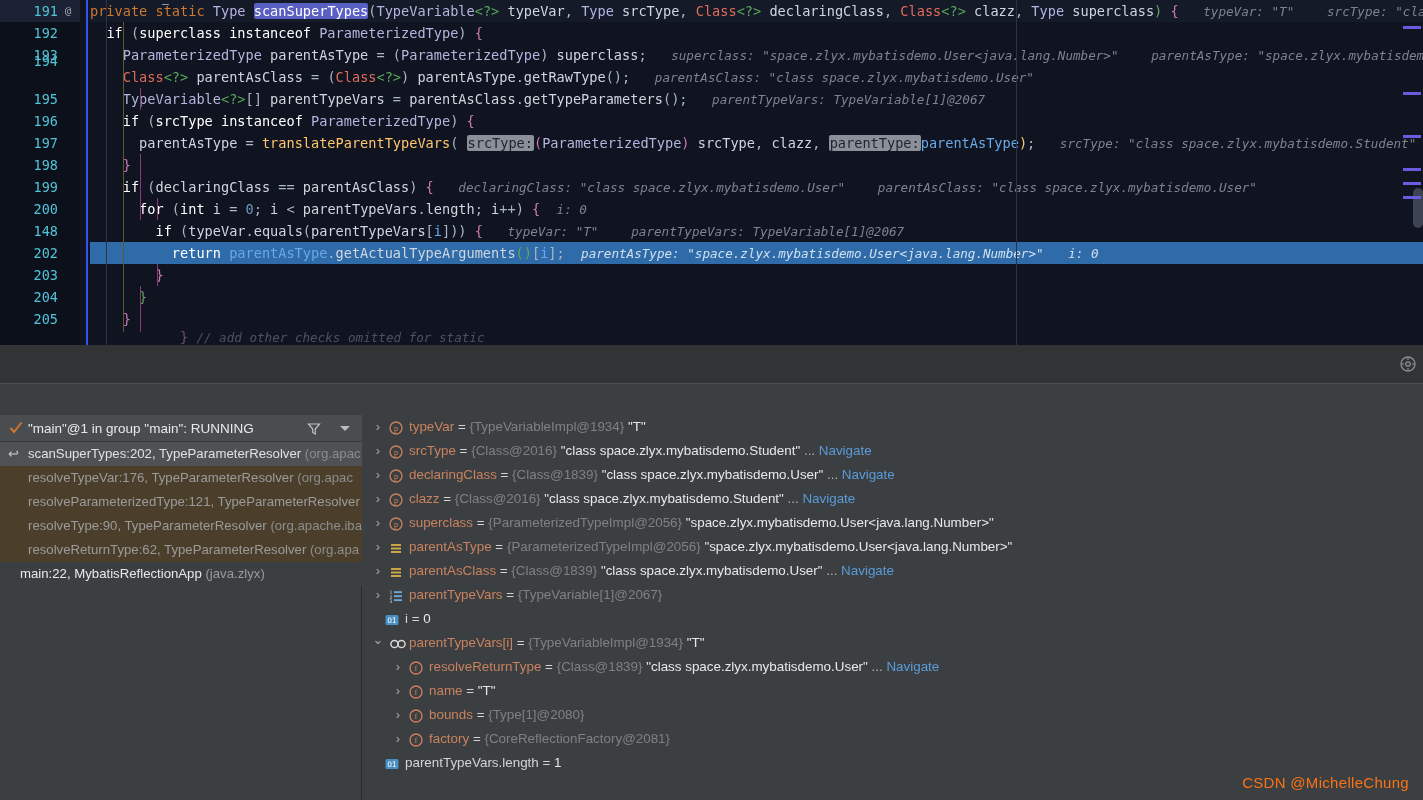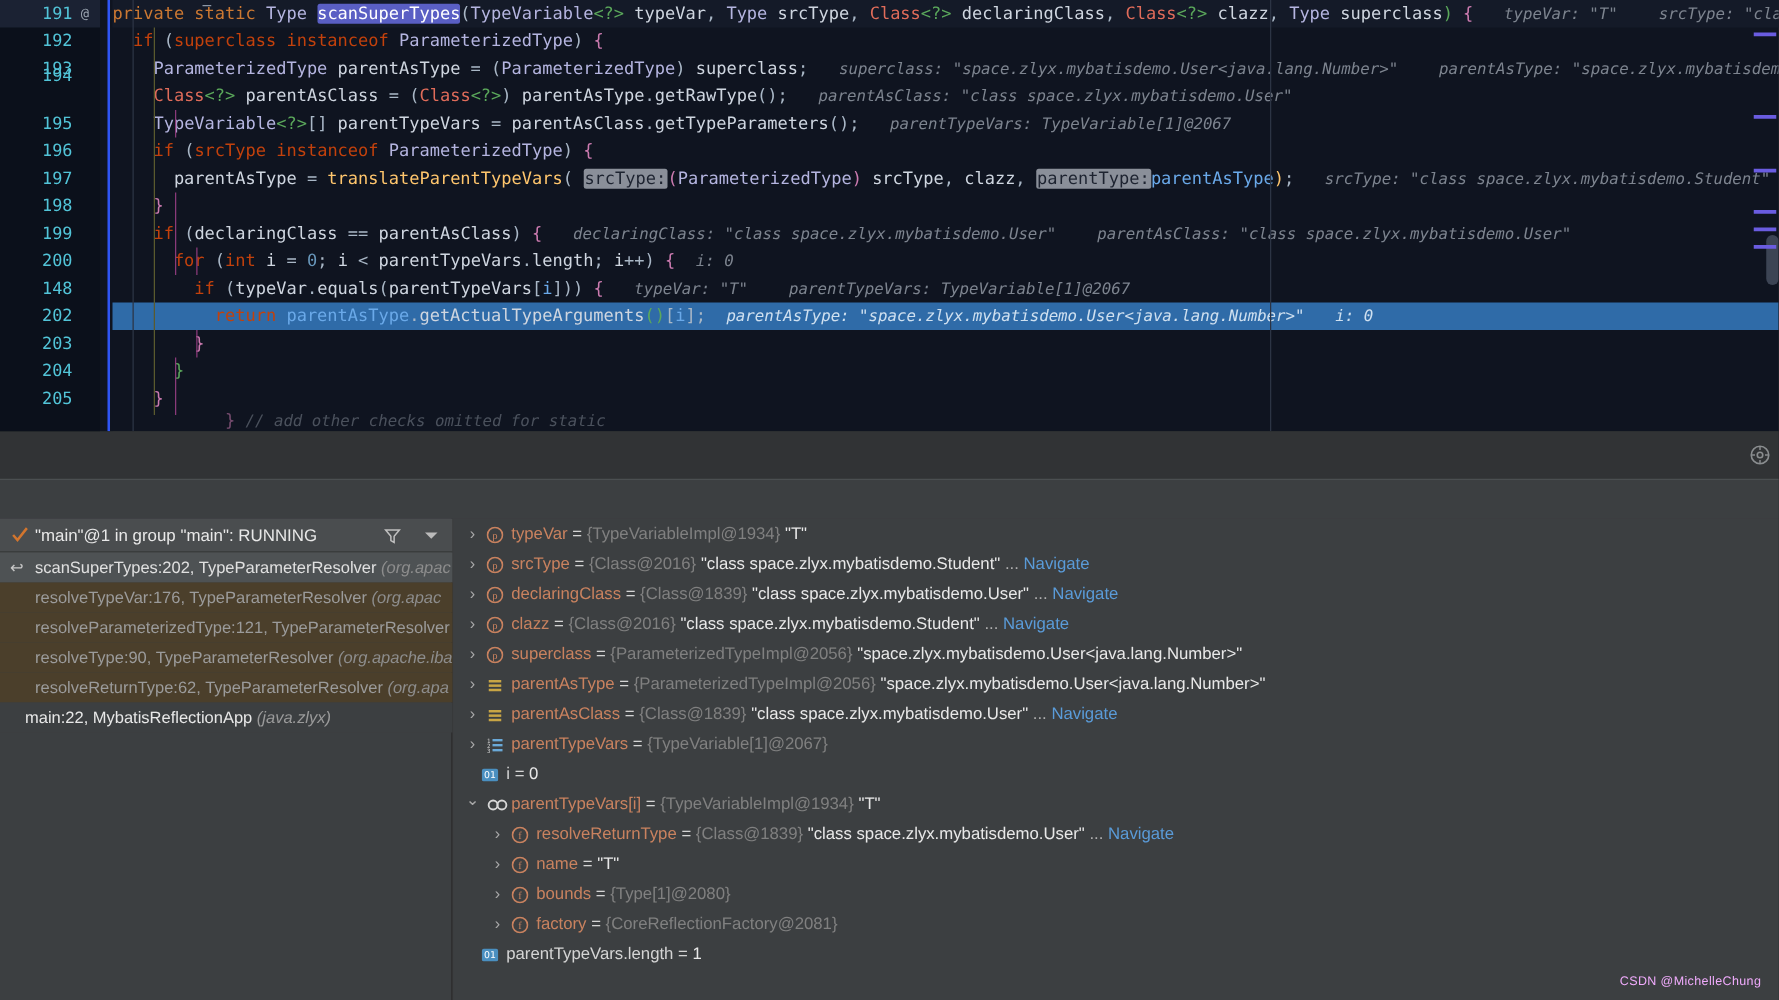--- a/index.html
+++ b/index.html
@@ -72,21 +72,21 @@
     background: #141a28; z-index: 0;
   }
 
   
   .iguide { position: absolute; width: 1px; background: #2c3444; z-index: 2; }
   .iguide.y { background: #5a5a2e; }
   .iguide.m { background: #8a3a7a; }
 
   
   .kw   { color: #cc7832; }
-  .kw2  { color: #c2410c; }
+  .kw2  { color: #ffffff; }
   .typ  { color: #b5b5e0; }
   .cls  { color: #e06c5a; }
   .mth  { color: #ffc66d; }
   .num  { color: #6897bb; }
   .brk  { color: #a9b7c6; }
   .pnk  { color: #cc7bb0; }
   .grn  { color: #5ba85b; }
   .blu  { color: #6aa9e9; }
   .id   { color: #cfd6e0; }
   .hlsel { background: #5a5fc4; color: #ffffff; border-radius: 2px; }
@@ -170,21 +170,21 @@
     border-top: 5px solid #bbbbbb; }
 
   #frames-list { position: absolute; left: 0; top: 27px; width: 362px; bottom: 0; }
   .frame {
     position: relative; height: 24px; line-height: 24px; padding-left: 28px;
     font-size: 13.2px; color: #9a9a9a; white-space: nowrap; overflow: hidden;
   }
   .frame.current { background: #4e5254; color: #e0e0e0; }
   .frame.lib { background: #4b3f2b; color: #9b9b9b; }
   .frame.app { background: #3c3f41; color: #e8e8e8; padding-left: 20px; }
-  .frame .pkg { font-style: italic; color: #8d8d8d; }
+  .frame .pkg { color: #8d8d8d; }
   .frame.app .pkg { color: #9a9a9a; }
   .frame-arrow {
     position: absolute; left: 8px; top: 0; height: 24px; line-height: 24px;
     font-size: 13px; color: #c8c8c8;
   }
 
   
   #vars-pane {
     position: absolute; left: 363px; top: 31px; right: 0; bottom: 0;
     background: #3c3f41; overflow: hidden;
@@ -202,21 +202,21 @@
   .vname { color: #c9825f; }
   .veq { color: #d4d4d4; }
   .vtype { color: #808080; }
   .vstr { color: #e8e8e8; }
   .vnav { color: #5a9bd8; }
   .vellip { color: #b0b0b0; }
   .vnum { color: #d4d4d4; }
 
   #watermark {
     position: absolute; right: 14px; bottom: 9px;
-    font-size: 10px; color: #f0abfc; letter-spacing: .3px;
+    font-size: 15px; color: #f97316; letter-spacing: .3px;
   }
 </style>
 </head>
 <body>
 
 <div id="app">
 
   <div id="editor">
     <div id="editor-scroll">
 

